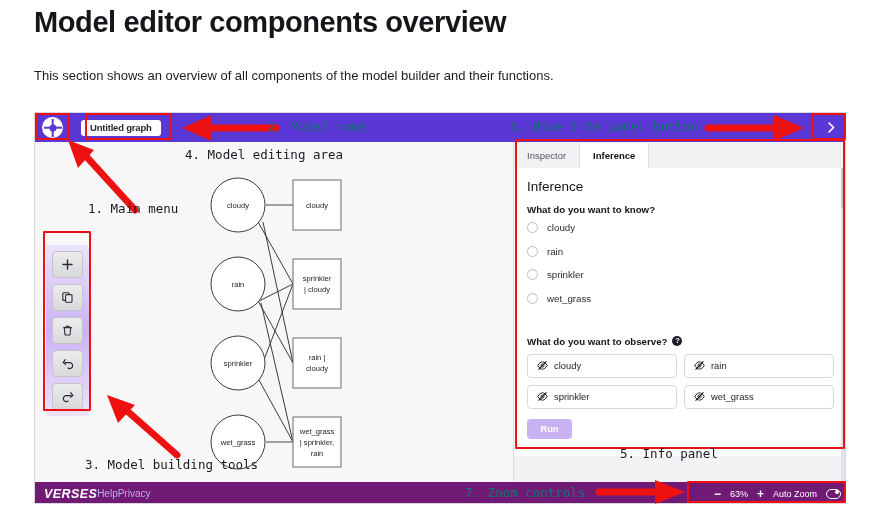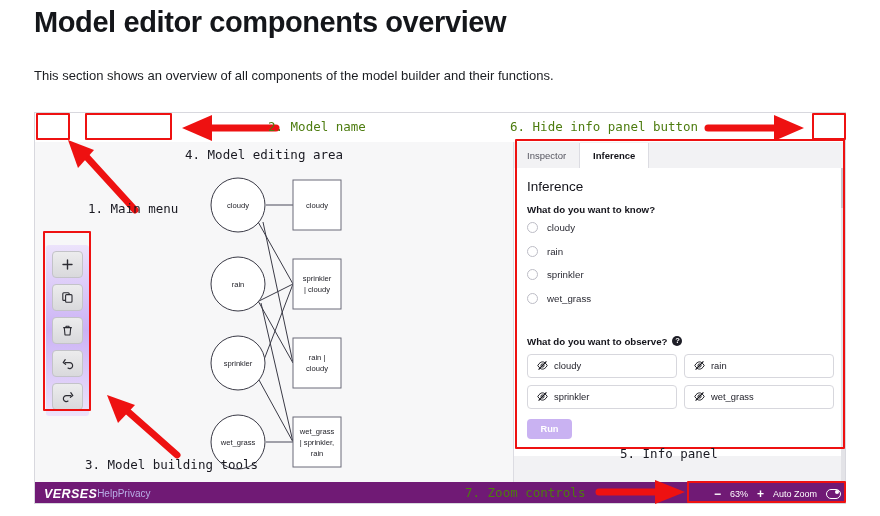--- a/index.html
+++ b/index.html
@@ -136,32 +136,43 @@
   .zoom-sign{font-size:12px;font-weight:bold;line-height:1;}
   .zoom-toggle{
     width:13px;height:8px;border-radius:5px;border:1.3px solid #ffffff;position:relative;
   }
   .zoom-toggle::after{content:"";position:absolute;right:1px;top:0.7px;width:4.2px;height:4.2px;border-radius:50%;background:#ffffff;}
   
   .ann{
     position:absolute;font-family:"DejaVu Sans Mono","Liberation Mono",monospace;
     font-size:12.5px;color:#1a1a22;white-space:nowrap;
   }
-  .ann-w{color:#4d7c0f;}
+  .ann-w{color:#0f766e;}
   .hl{position:absolute;border:2.5px solid #ee1111;box-sizing:border-box;border-radius:1px;}
   .arrow{position:absolute;}
 </style>
 </head>
 <body>
 
 <div class="page-title">Model editor components overview</div>
 <div class="page-sub">This section shows an overview of all components of the model builder and their functions.</div>
 
 <div class="app">
 
+  <div class="topbar">
+    <div class="logo">
+      <div class="logo-core"></div>
+    </div>
+    <div class="graph-name">Untitled graph</div>
+    <div class="hide-btn">
+      <svg width="7" height="11" viewBox="0 0 7 11">
+          <path d="M1 1 L5.5 5.5 L1 10" stroke="#fff" stroke-width="1.6" fill="none" stroke-linecap="round"></path>
+        </svg>
+    </div>
+  </div>
 
   <div class="canvas">
     <svg class="graph" viewBox="0 0 478 340">
 
       <g>
         <line class="nd-edge-thick" x1="231" y1="63" x2="258" y2="63"></line>
         <line class="nd-edge" x1="222" y1="78" x2="258" y2="142"></line>
         <line class="nd-edge" x1="228" y1="80" x2="258" y2="221"></line>
         <line class="nd-edge" x1="222" y1="157" x2="258" y2="221"></line>
         <line class="nd-edge" x1="224" y1="159" x2="258" y2="142"></line>

